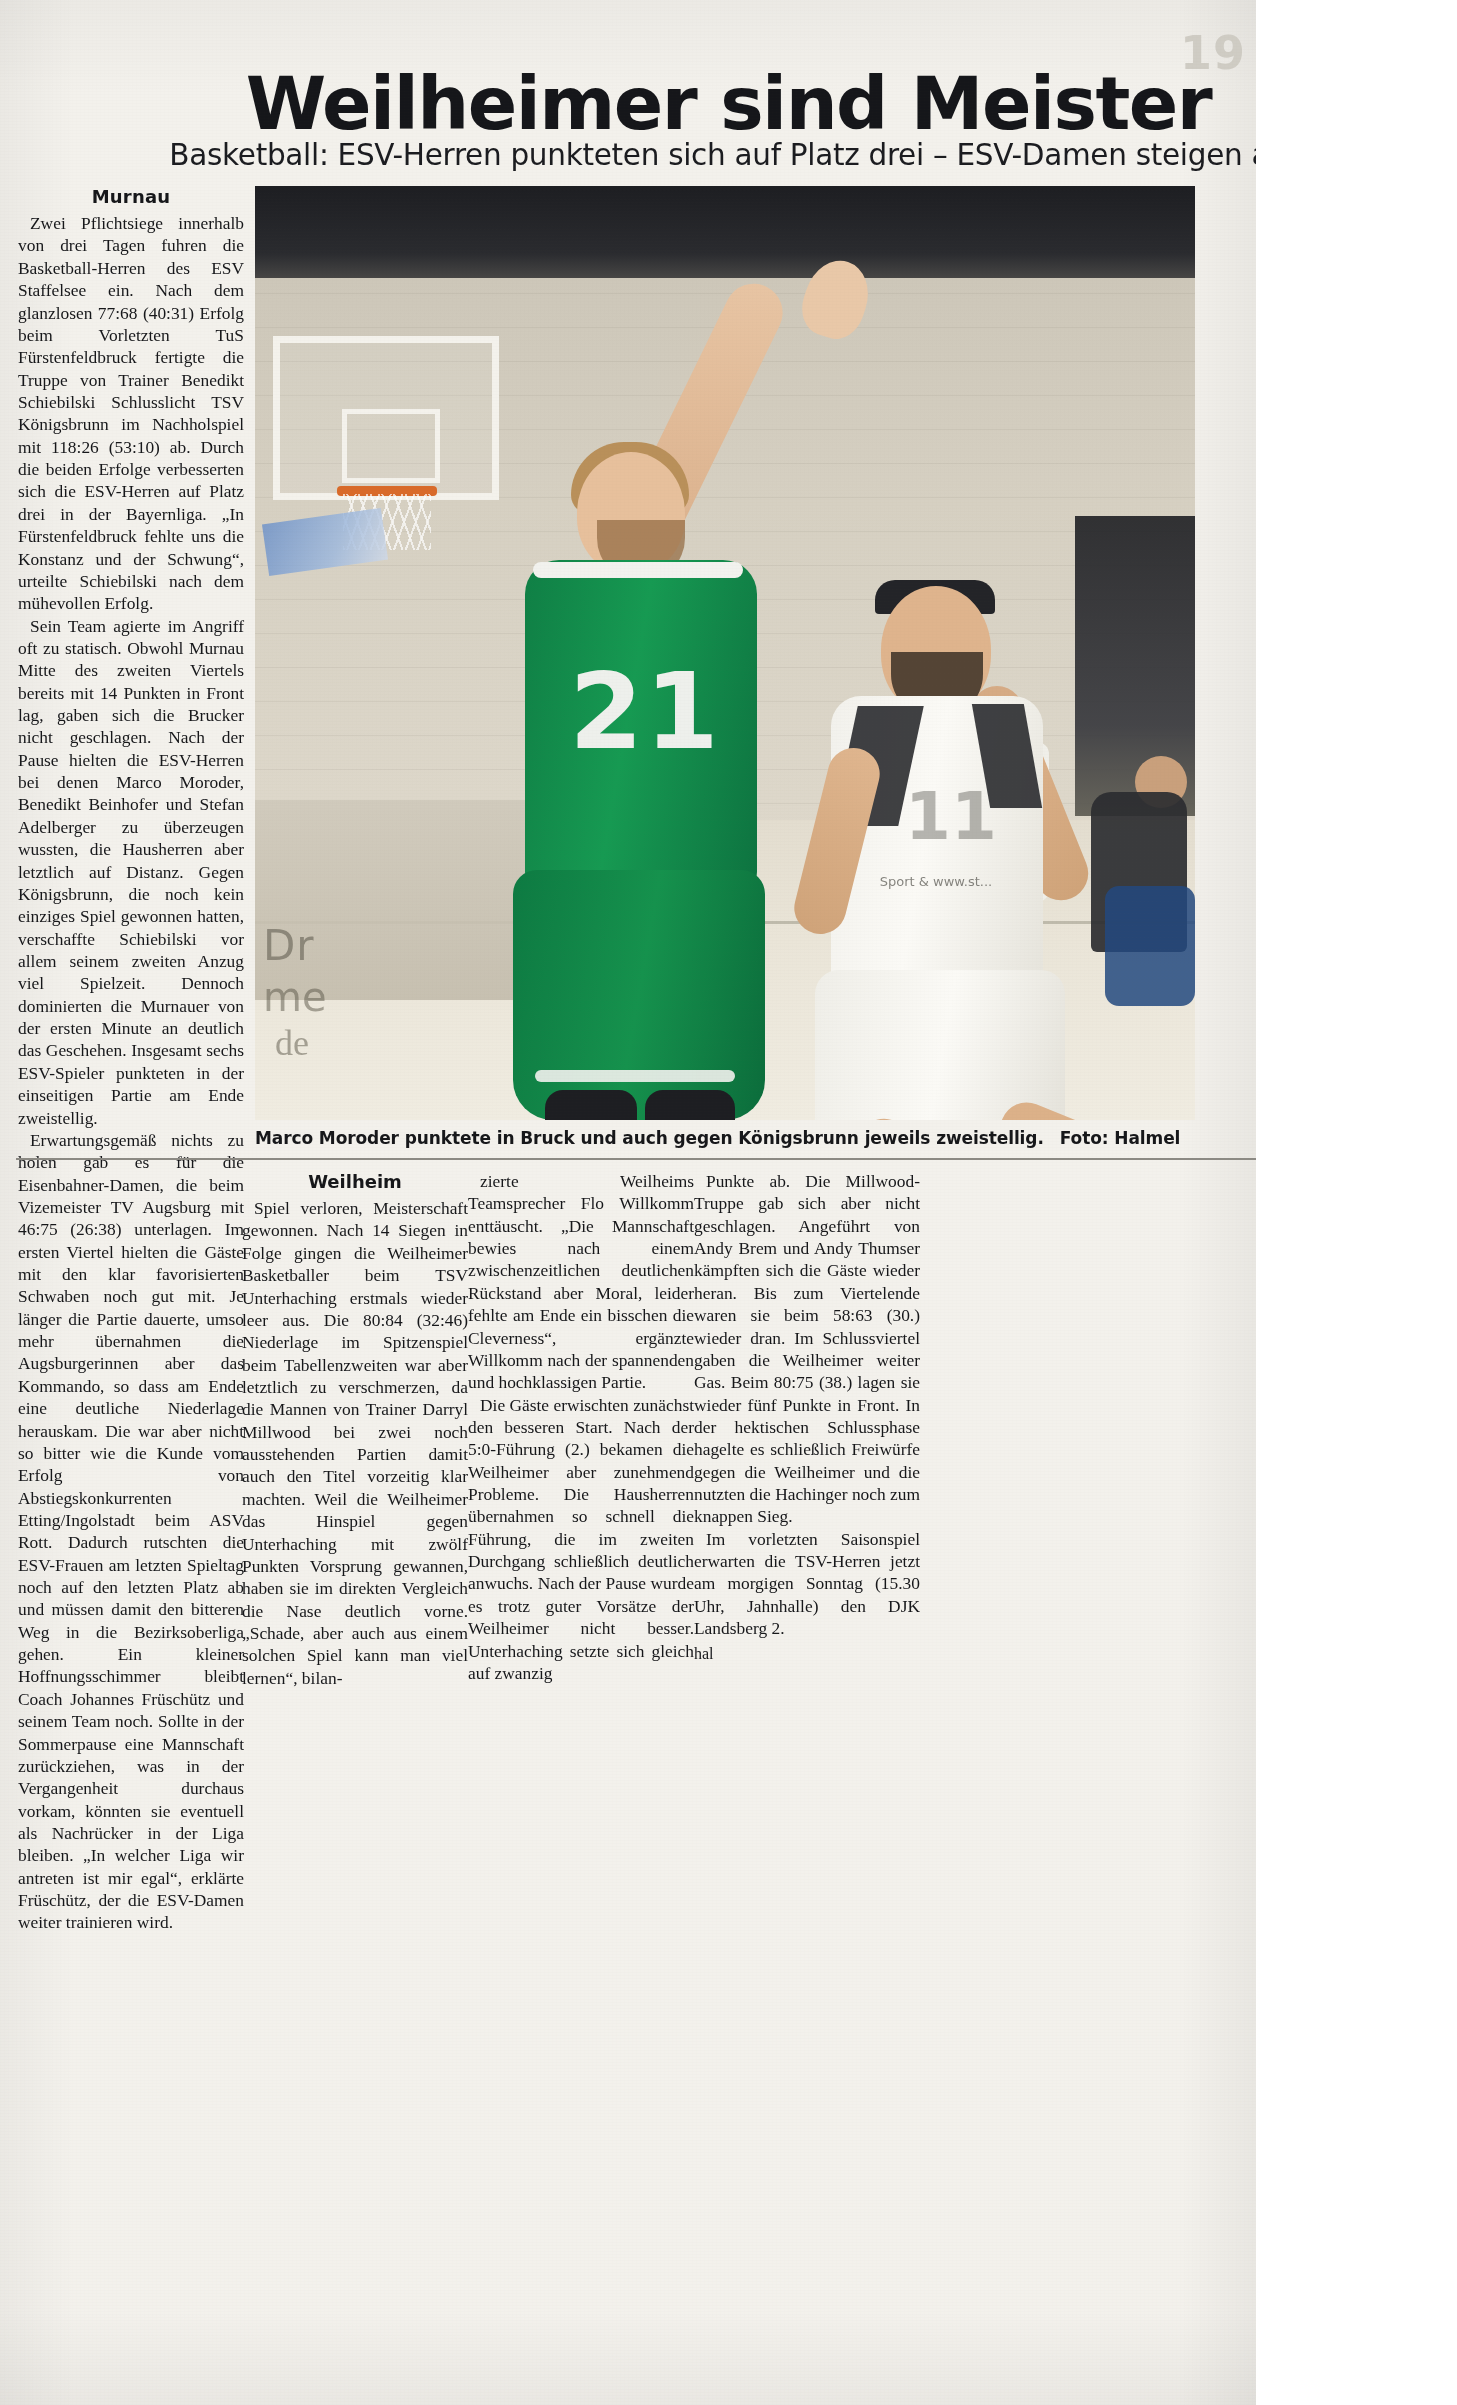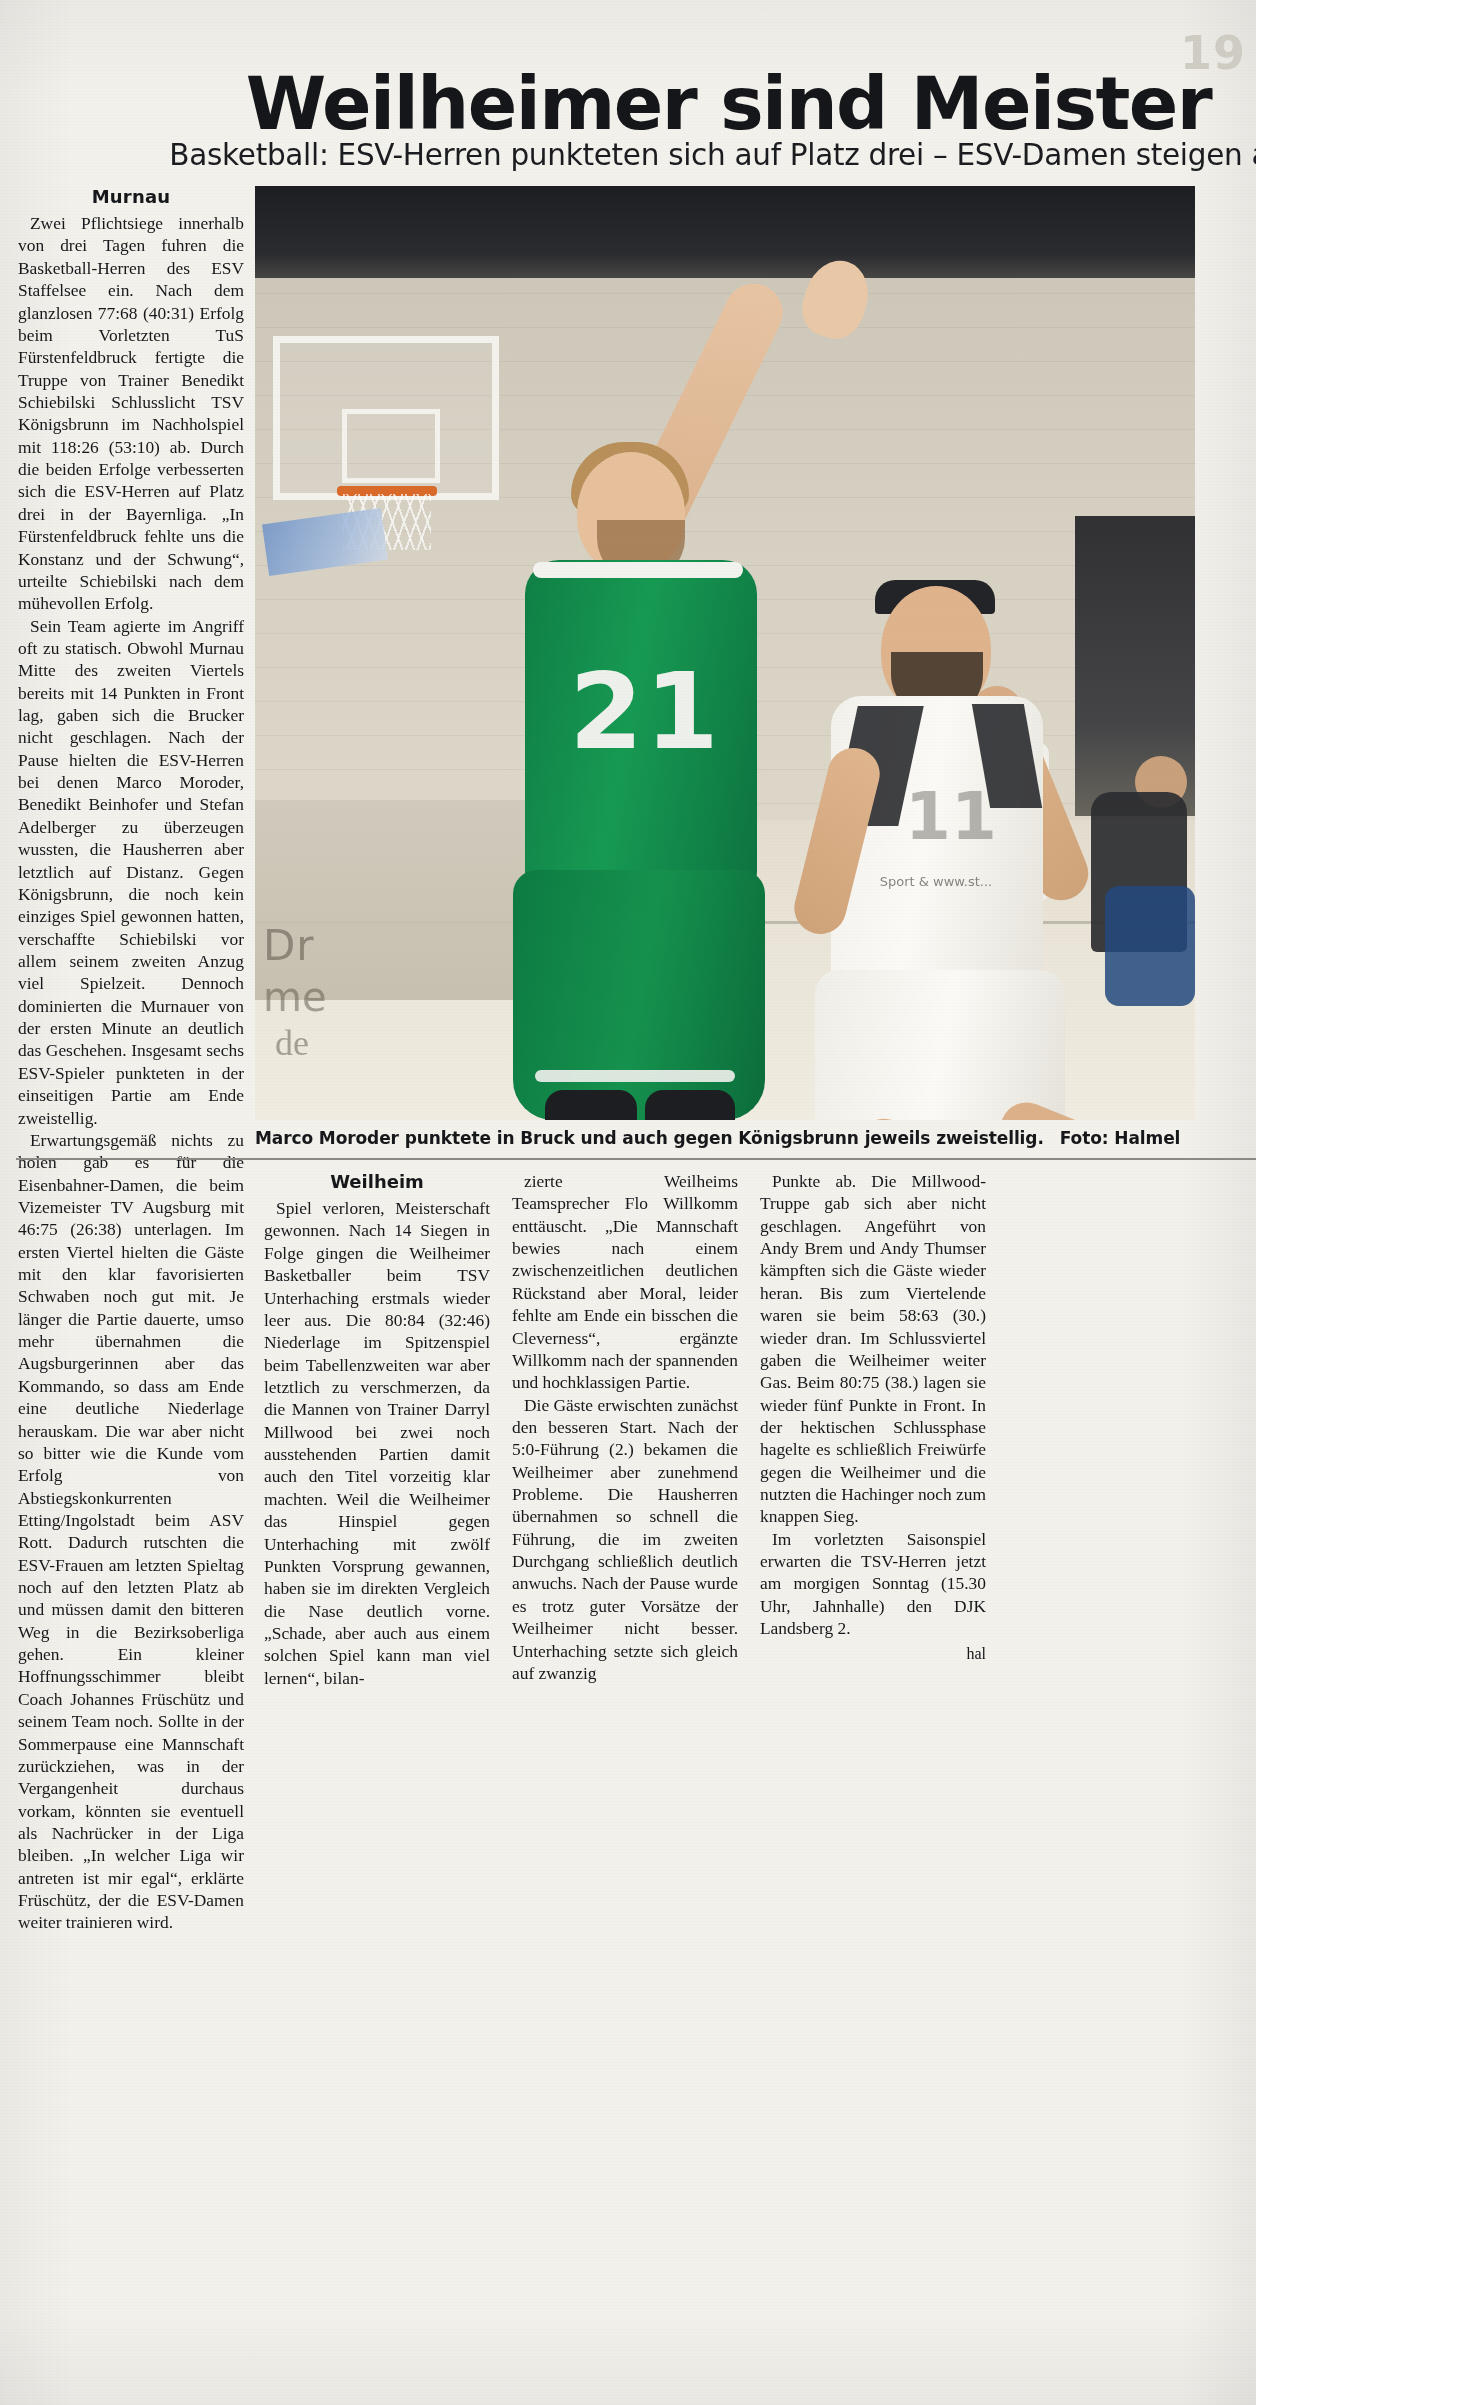--- a/index.html
+++ b/index.html
@@ -471,21 +471,20 @@
     background: #8c8a84;
   }
   .rule.top { top: 1158px; }
   
   .bottom {
     position: absolute;
     top: 1170px;
     left: 16px;
     width: 1425px;
     display: flex;
-    gap: 22px;
   }
   .bcol {
     width: 226px;
     font-family: "Liberation Serif", serif;
     font-size: 17.4px;
     line-height: 1.285;
     text-align: justify;
     color: #16171a;
     hyphens: auto;
   }
@@ -496,21 +495,20 @@
   .bcol .subhead {
     display: block;
     text-align: center;
     font-family: "DejaVu Sans", sans-serif;
     font-weight: 700;
     font-size: 18px;
     margin-bottom: 4px;
   }
   .bcol .sign {
     display: block;
-    text-align: right;
     font-family: "Liberation Serif", serif;
     font-size: 16px;
     margin-top: 4px;
   }
 </style>
 </head>
 <body>
 
 <div class="page">
 

